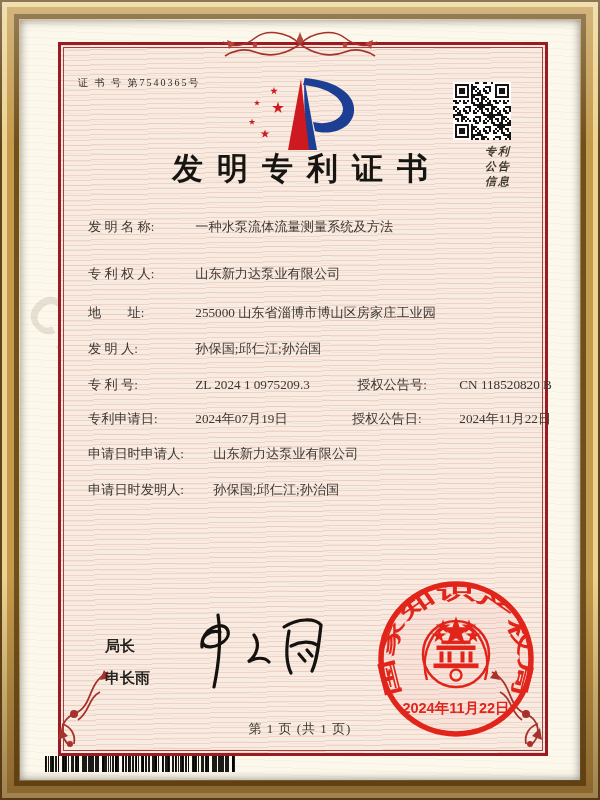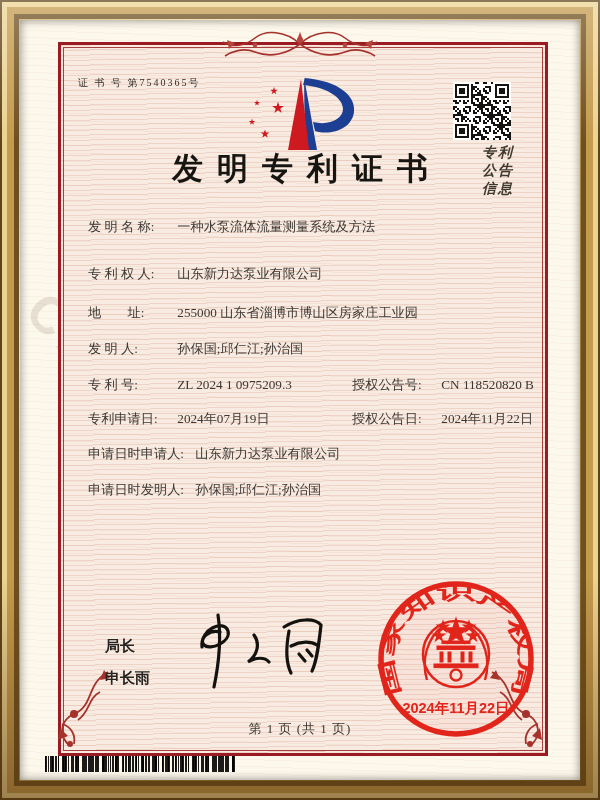--- a/index.html
+++ b/index.html
@@ -33,31 +33,31 @@
   
   .wm{position:absolute;font-family:"Liberation Sans","DejaVu Sans",sans-serif;
       font-weight:bold;color:rgba(148,136,118,.22);letter-spacing:6px;
       transform:rotate(45deg);white-space:nowrap;pointer-events:none;}
 
   
   .cert-no{position:absolute;left:58px;top:56px;font-size:10px;letter-spacing:2px;color:#2e2c28;}
   .logo{position:absolute;left:223px;top:54px;}
   .qr-wrap{position:absolute;left:430px;top:62px;width:64px;text-align:center;}
   .qr{width:58px;height:58px;background:#fff;display:block;margin:0 auto;}
-  .qr-label{margin-top:4px;font-size:14px;letter-spacing:2px;color:#40392f;font-style:italic;font-weight:bold;margin-left:32px;}
+  .qr-label{margin-top:4px;font-size:11px;letter-spacing:2px;color:#40392f;font-style:italic;font-weight:bold;margin-left:32px;}
 
   .title{position:absolute;left:0;top:128px;width:100%;text-align:center;
     font-size:31px;font-weight:bold;letter-spacing:14px;color:#171512;text-indent:14px;}
 
   
   .row{position:absolute;font-size:13.2px;color:#3b3733;white-space:nowrap;}
   .row .lab{display:inline-block;}
   .rowL .lab{width:80px;}
   .rowW .lab{width:98px;}
-  .row .val{margin-left:6px;font-family:Liberation Serif, serif;}
+  .row .val{margin-left:24px;font-family:Liberation Serif, serif;}
 
   
   .body-text{position:absolute;left:45px;top:508px;width:472px;
     font-style:italic;font-size:11px;line-height:25px;letter-spacing:.5px;color:#463c33;}
   .body-text .l1{text-indent:2em;white-space:nowrap;}
   .body-text .l2{white-space:nowrap;}
 
   
   .director{position:absolute;left:85px;top:610px;font-size:15px;font-weight:bold;
     font-family:"Liberation Sans","DejaVu Sans",sans-serif;color:#262420;line-height:32px;}
@@ -190,21 +190,21 @@
       <span class="val">255000 山东省淄博市博山区房家庄工业园</span>
     </div>
     <div class="row rowL" style="left:68px;top:320px;">
       <span class="lab">发  明  人:</span>
       <span class="val">孙保国;邱仁江;孙治国</span>
     </div>
     <div class="row rowL" style="left:68px;top:356px;">
       <span class="lab">专  利  号:</span>
       <span class="val">ZL 2024 1 0975209.3</span>
     </div>
-    <div class="row rowL" style="left:332px;top:356px;">
+    <div class="row rowL" style="left:332px;top:356px;text-align:center;">
       <span class="lab">授权公告号:</span>
       <span class="val">CN 118520820 B</span>
     </div>
     <div class="row rowL" style="left:68px;top:390px;">
       <span class="lab">专利申请日:</span>
       <span class="val">2024年07月19日</span>
     </div>
     <div class="row rowL" style="left:332px;top:390px;">
       <span class="lab">授权公告日:</span>
       <span class="val">2024年11月22日</span>

